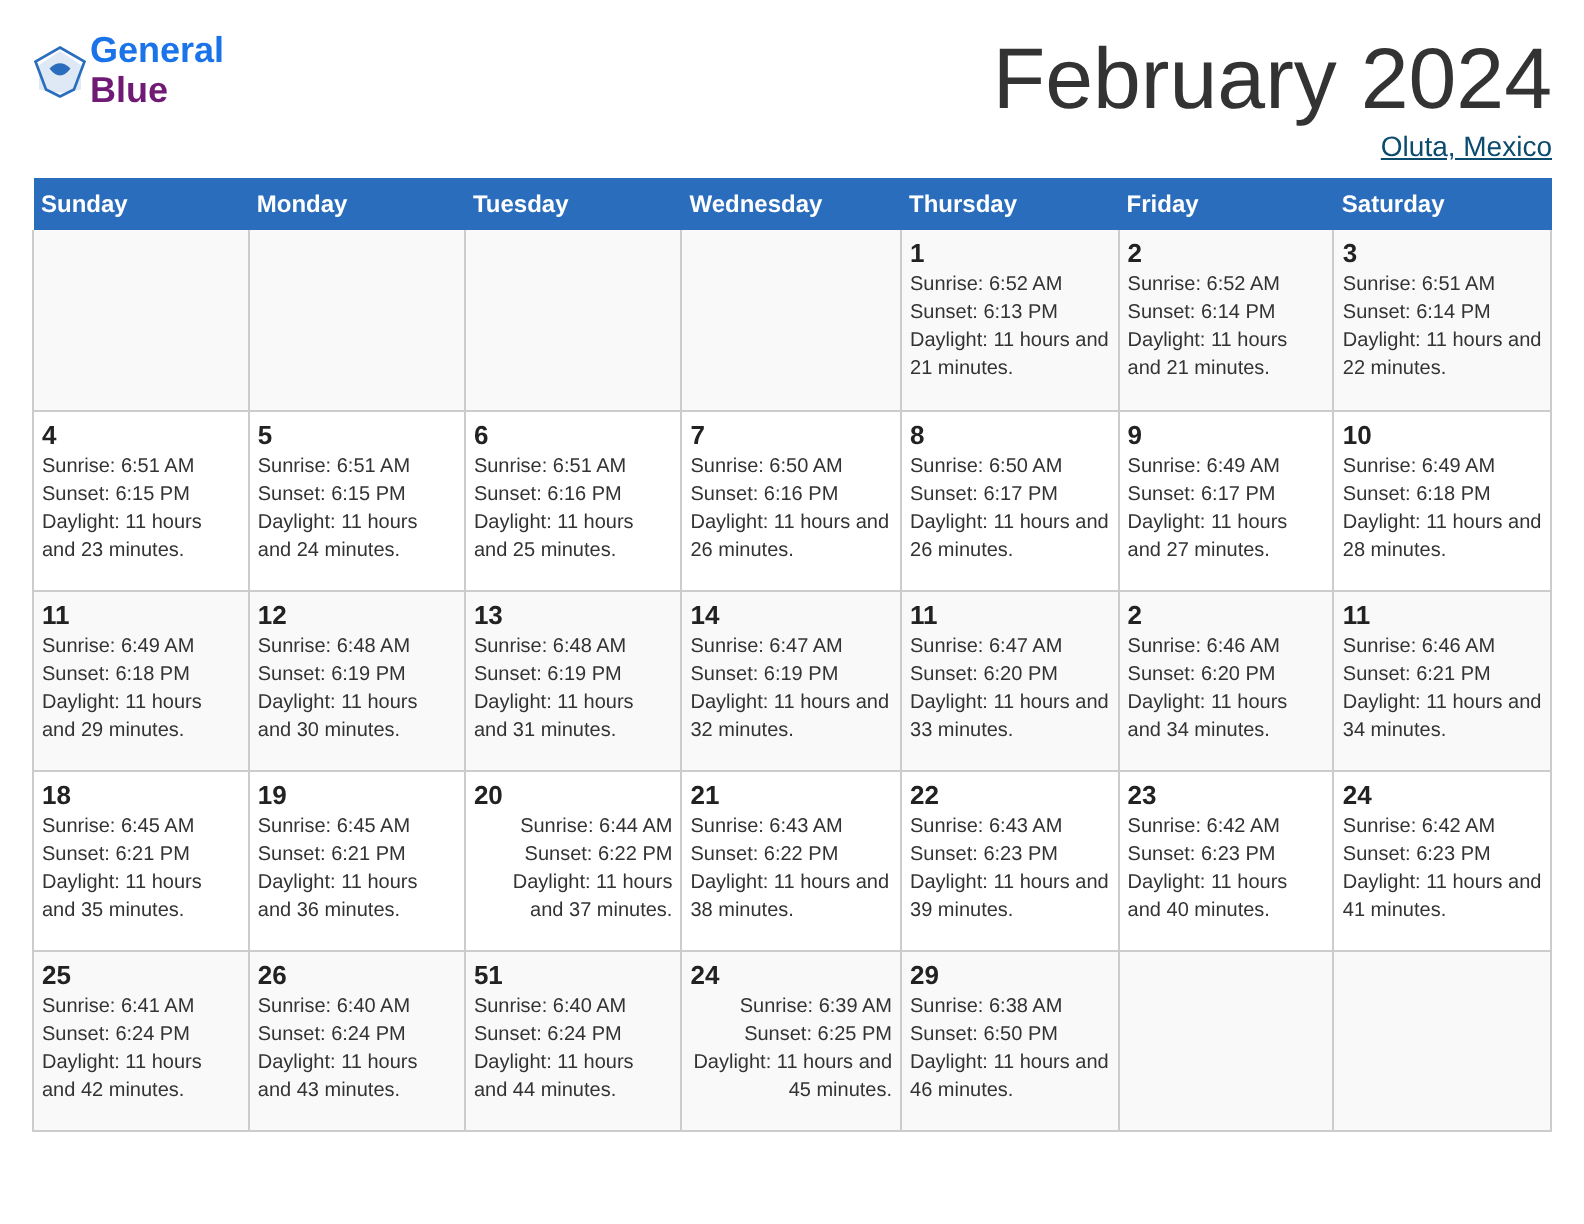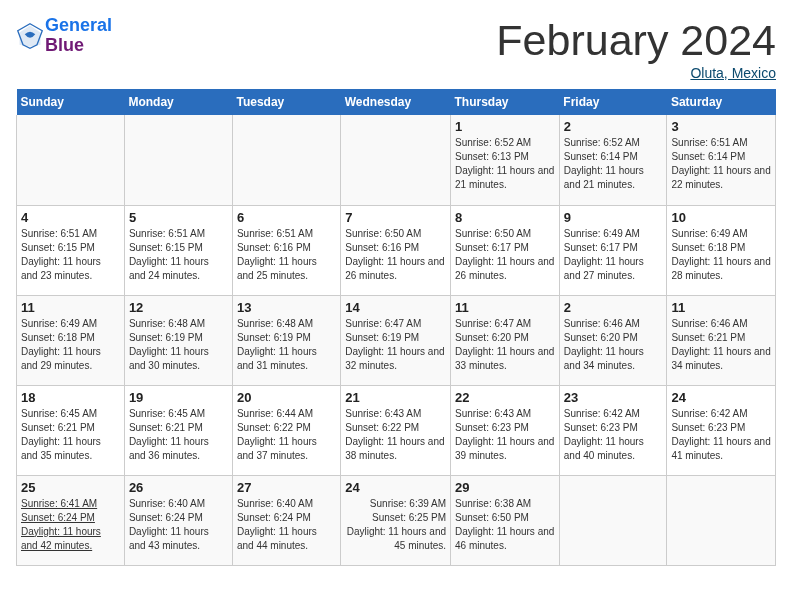--- a/index.html
+++ b/index.html
@@ -245,21 +245,21 @@
 Daylight: 11 hours and 35 minutes.</div>
         </td>
         <td>
           <div class="day-num">19</div>
           <div class="day-info" style="white-space: pre-line;">Sunrise: 6:45 AM
 Sunset: 6:21 PM
 Daylight: 11 hours and 36 minutes.</div>
         </td>
         <td>
           <div class="day-num">20</div>
-          <div class="day-info" style="white-space: pre-line;">Sunrise: 6:44 AM
+          <div class="day-info" style="white-space: pre-line; text-align: right;">Sunrise: 6:44 AM
 Sunset: 6:22 PM
 Daylight: 11 hours and 37 minutes.</div>
         </td>
         <td>
           <div class="day-num">21</div>
           <div class="day-info" style="white-space: pre-line;">Sunrise: 6:43 AM
 Sunset: 6:22 PM
 Daylight: 11 hours and 38 minutes.</div>
         </td>
         <td>
@@ -277,32 +277,32 @@
         <td>
           <div class="day-num">24</div>
           <div class="day-info" style="white-space: pre-line;">Sunrise: 6:42 AM
 Sunset: 6:23 PM
 Daylight: 11 hours and 41 minutes.</div>
         </td>
       </tr>
       <tr>
         <td>
           <div class="day-num">25</div>
-          <div class="day-info" style="white-space: pre-line; text-decoration: underline;">Sunrise: 6:41 AM
+          <div class="day-info" style="white-space: pre-line;">Sunrise: 6:41 AM
 Sunset: 6:24 PM
 Daylight: 11 hours and 42 minutes.</div>
         </td>
         <td>
           <div class="day-num">26</div>
           <div class="day-info" style="white-space: pre-line;">Sunrise: 6:40 AM
 Sunset: 6:24 PM
 Daylight: 11 hours and 43 minutes.</div>
         </td>
         <td>
-          <div class="day-num">27</div>
+          <div class="day-num">51</div>
           <div class="day-info" style="white-space: pre-line;">Sunrise: 6:40 AM
 Sunset: 6:24 PM
 Daylight: 11 hours and 44 minutes.</div>
         </td>
         <td>
           <div class="day-num">24</div>
           <div class="day-info" style="white-space: pre-line; text-align: right;">Sunrise: 6:39 AM
 Sunset: 6:25 PM
 Daylight: 11 hours and 45 minutes.</div>
         </td>

